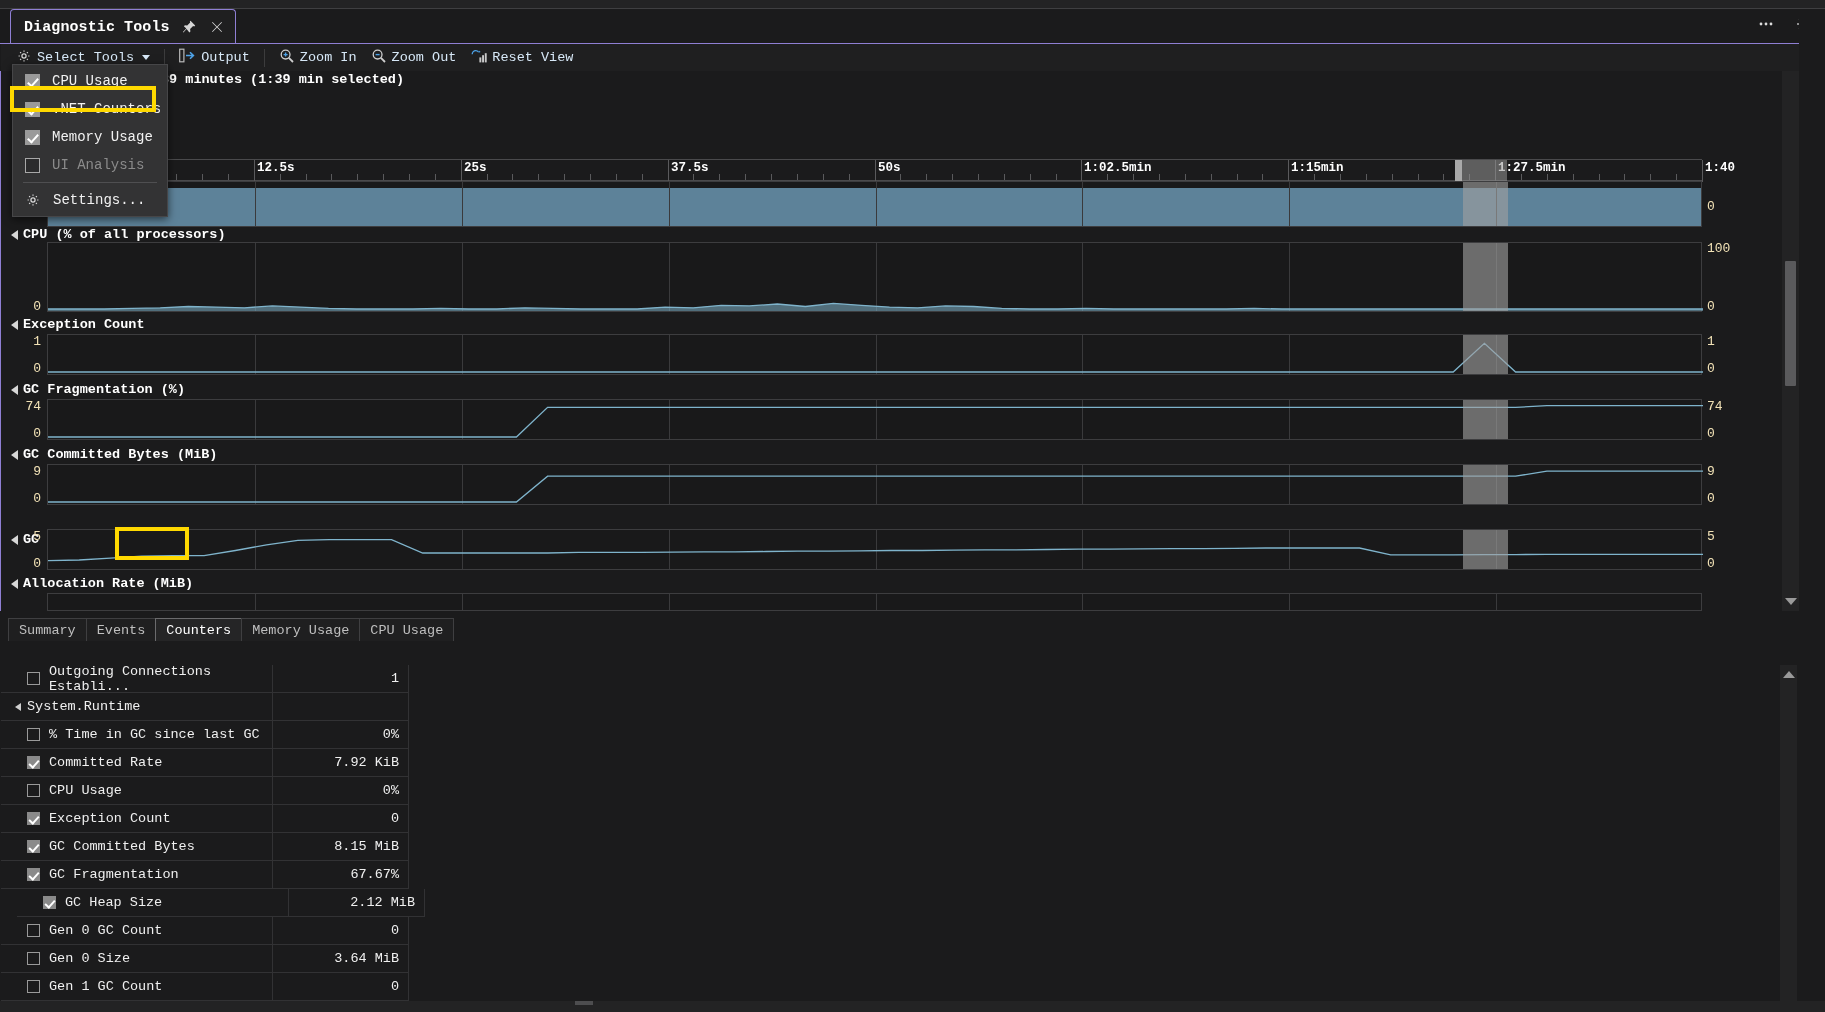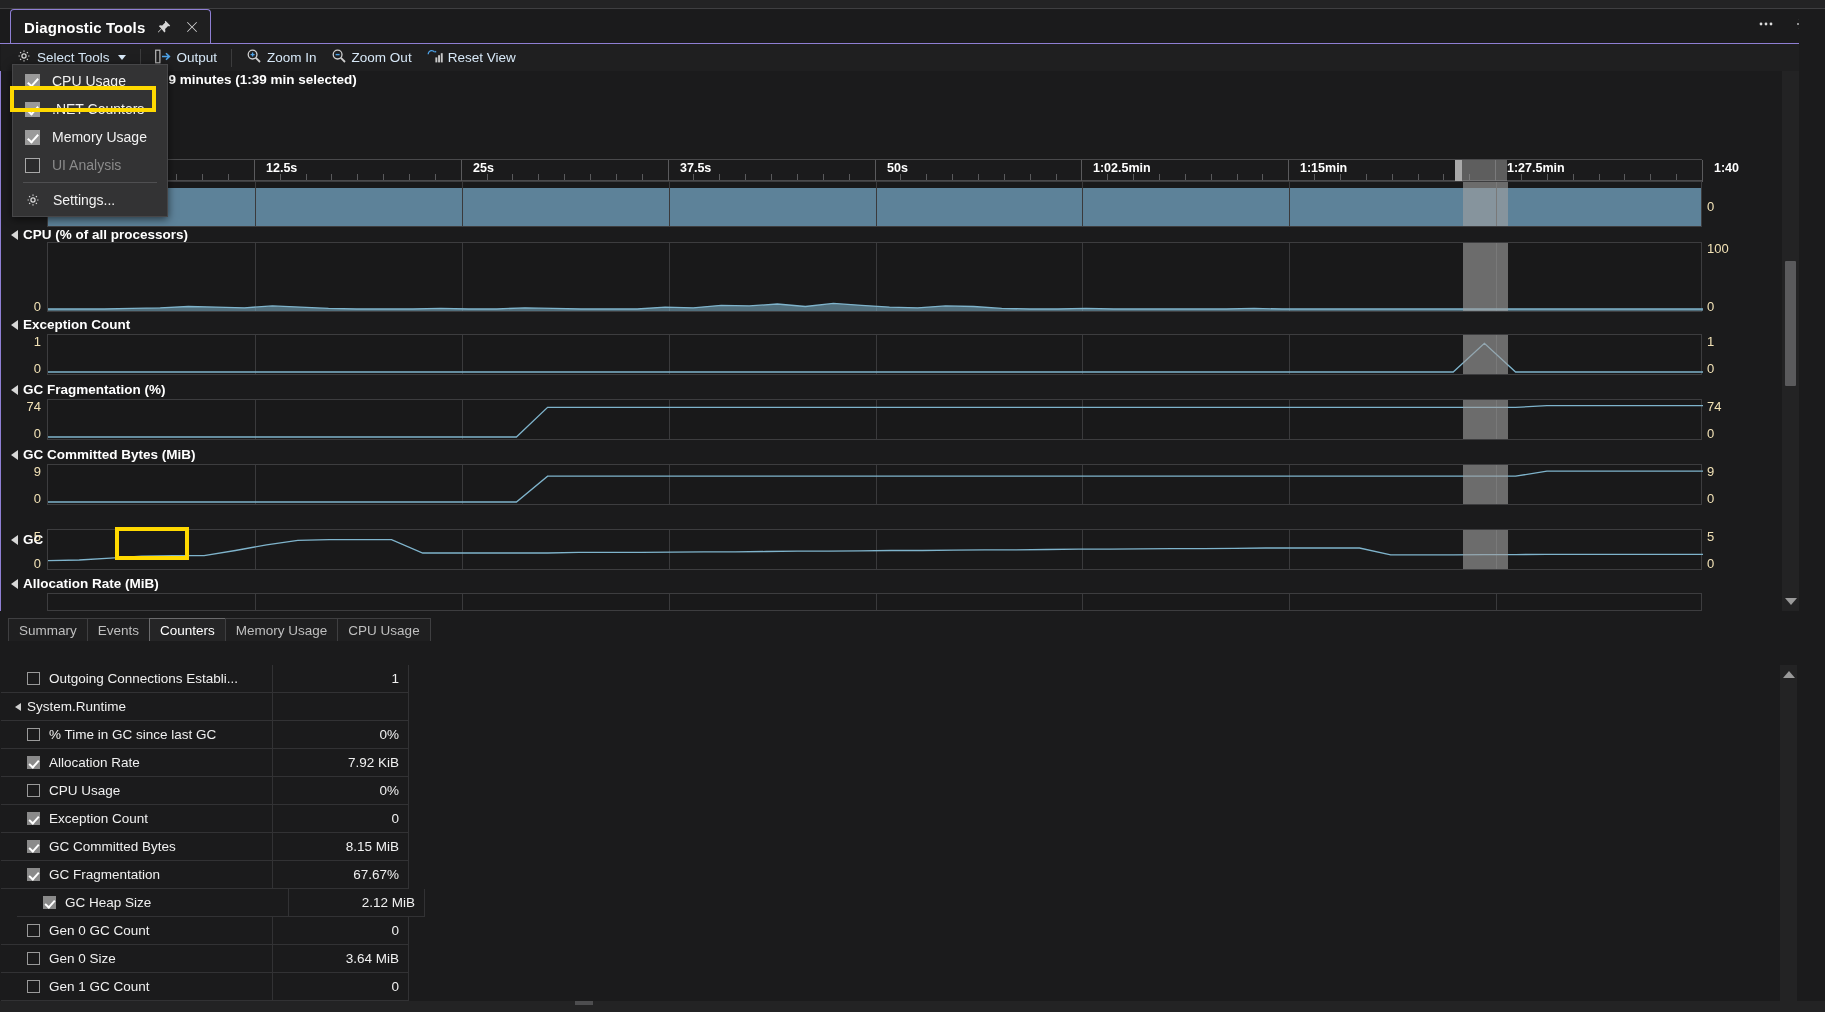--- a/index.html
+++ b/index.html
@@ -3,21 +3,21 @@
 <meta charset="utf-8">
 <style>
   * { box-sizing: border-box; }
   html, body {
     margin: 0; padding: 0;
     width: 1825px; height: 1012px;
     background: #1b1b1c;
     font-family: "Liberation Sans", sans-serif;
     overflow: hidden;
   }
-  .root { position: relative; width: 1825px; height: 1012px; background: #1b1b1c; }
+  .root { position: relative; width: 1825px; height: 1012px; background: #1b1b1c; font-family: Liberation Mono, monospace; }
 
   
   .top-strip {
     position: absolute; left: 0; top: 0; width: 1825px; height: 9px;
     background: #232324;
   }
   .top-strip-sep { position:absolute; left:0; top:8px; width:1825px; height:1px; background:#3f3f41; }
 
   
   .tabbar {
@@ -68,21 +68,21 @@
     color: #ffffff; font-size: 13.5px; font-weight: bold; white-space: nowrap;
   }
 
   
   .ruler {
     position: absolute; left: 46px; top: 88px; width: 1655px; height: 22px;
     background: #1b1b1c; border-top: 1px solid #4a4a4c; border-bottom: 1px solid #4a4a4c;
   }
   .ruler .rtick { position: absolute; top: 0; width: 1px; height: 22px; background: #5a5a5c; }
   .ruler .rminor { position: absolute; bottom: 0; width: 1px; height: 6px; background: #5a5a5c; }
-  .ruler .rlabel { position: absolute; top: 1px; color: #ffffff; font-size: 12.5px; font-weight: bold; padding-left: 12px; white-space: nowrap; }
+  .ruler .rlabel { position: absolute; top: 1px; color: #ffffff; font-size: 12.5px; font-weight: bold; padding-left: 3px; white-space: nowrap; }
 
   
   .sect-title {
     position: absolute; left: 10px; color: #ffffff; font-size: 13.5px; font-weight: bold;
     display:flex; align-items:center; gap:5px; white-space:nowrap;
   }
   .collapse-tri { width:0;height:0;border-top:5px solid transparent;border-bottom:5px solid transparent;border-right:7px solid #d7d7d7; }
 
   .plot {
     position: absolute; left: 46px; background: #19191a; border: 1px solid #3d3d3f;
@@ -532,21 +532,21 @@
         <div class="trow" style="top: 80px;">
           <div class="cname">
             <span class="cb" style="margin-left: 26px;"></span>
             <span>% Time in GC since last GC</span>
           </div>
           <div class="cval">0%</div>
         </div>
         <div class="trow" style="top: 108px;">
           <div class="cname">
             <span class="cb checked" style="margin-left: 26px;"></span>
-            <span>Allocation Rate</span>
+            <span>Committed Rate</span>
           </div>
           <div class="cval">7.92 KiB</div>
         </div>
         <div class="trow" style="top: 136px;">
           <div class="cname">
             <span class="cb" style="margin-left: 26px;"></span>
             <span>CPU Usage</span>
           </div>
           <div class="cval">0%</div>
         </div>

